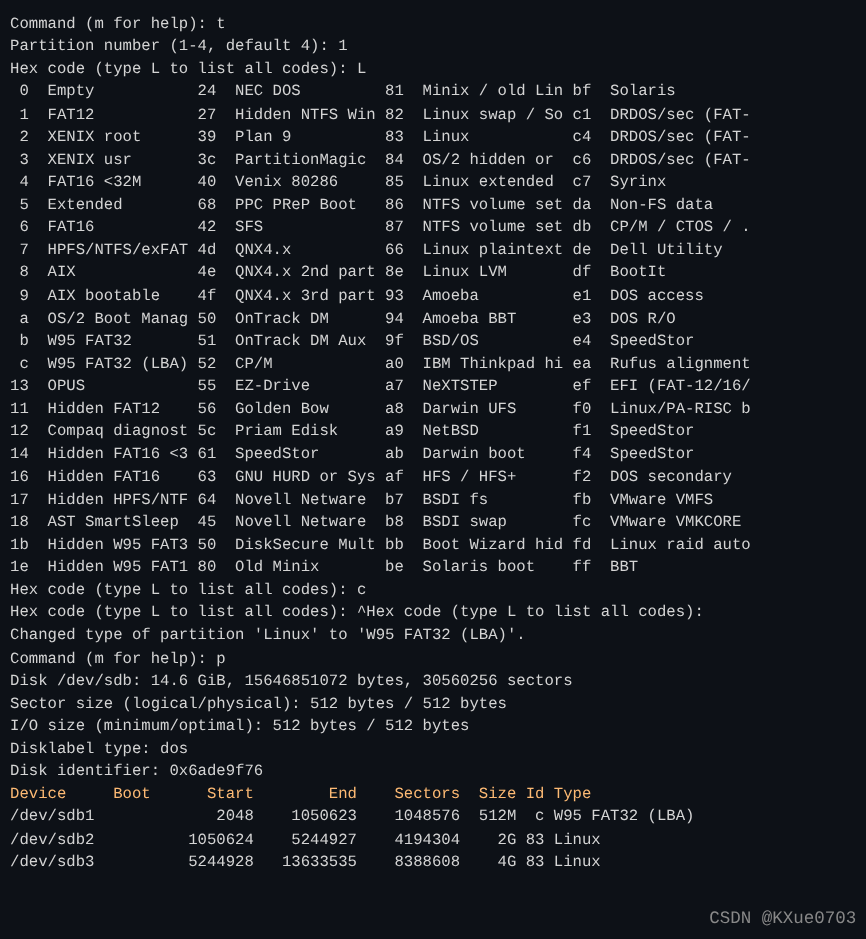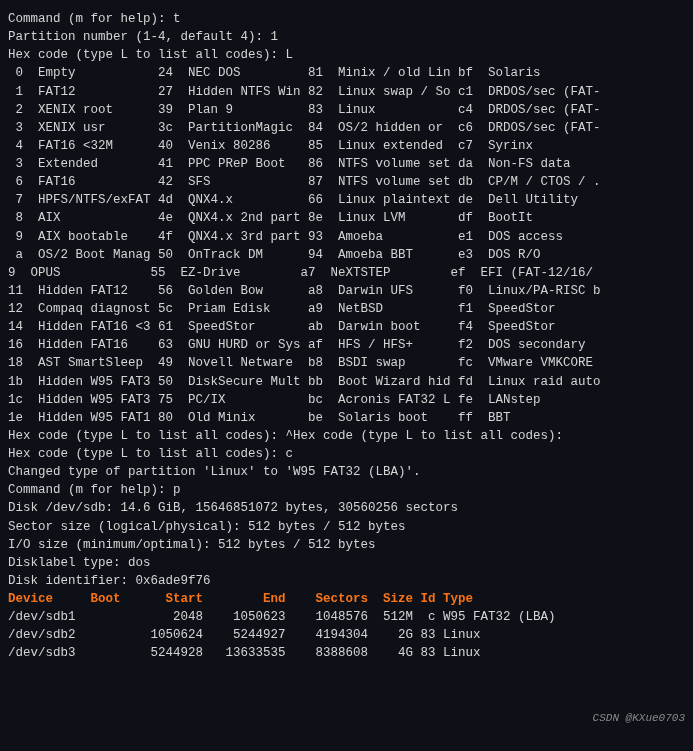--- a/index.html
+++ b/index.html
@@ -24,71 +24,72 @@
       padding: 10px 8px;
       overflow: hidden;
       position: relative;
     }
     .line {
       white-space: pre;
       color: #d4d4d4;
     }
     .watermark {
       position: absolute;
-      bottom: 24px;
+      bottom: 6px;
       right: 8px;
       color: #888888;
-      font-size: 11px;
-      font-style: italic;
+      font-size: 14px;
     }
     @keyframes blink {
       50% { opacity: 0; }
     }
   </style>
 </head>
 <body>
 
 <div class="terminal">
   <div id="terminal-content">
       <div class="line">Command (m for help): t</div>
       <div class="line">Partition number (1-4, default 4): 1</div>
       <div class="line">Hex code (type L to list all codes): L</div>
       <div class="line"></div>
       <div class="line"> 0  Empty           24  NEC DOS         81  Minix / old Lin bf  Solaris</div>
       <div class="line"> 1  FAT12           27  Hidden NTFS Win 82  Linux swap / So c1  DRDOS/sec (FAT-</div>
       <div class="line"> 2  XENIX root      39  Plan 9          83  Linux           c4  DRDOS/sec (FAT-</div>
       <div class="line"> 3  XENIX usr       3c  PartitionMagic  84  OS/2 hidden or  c6  DRDOS/sec (FAT-</div>
       <div class="line"> 4  FAT16 &lt;32M      40  Venix 80286     85  Linux extended  c7  Syrinx</div>
-      <div class="line"> 3  Extended        41  PPC PReP Boot   86  NTFS volume set da  Non-FS data</div>
+      <div class="line"> 5  Extended        68  PPC PReP Boot   86  NTFS volume set da  Non-FS data</div>
       <div class="line"> 6  FAT16           42  SFS             87  NTFS volume set db  CP/M / CTOS / .</div>
       <div class="line"> 7  HPFS/NTFS/exFAT 4d  QNX4.x          66  Linux plaintext de  Dell Utility</div>
       <div class="line"> 8  AIX             4e  QNX4.x 2nd part 8e  Linux LVM       df  BootIt</div>
       <div class="line"> 9  AIX bootable    4f  QNX4.x 3rd part 93  Amoeba          e1  DOS access</div>
       <div class="line"> a  OS/2 Boot Manag 50  OnTrack DM      94  Amoeba BBT      e3  DOS R/O</div>
-      <div class="line">9  OPUS            55  EZ-Drive        a7  NeXTSTEP        ef  EFI (FAT-12/16/</div>
+      <div class="line"> b  W95 FAT32       51  OnTrack DM Aux  9f  BSD/OS          e4  SpeedStor</div>
+      <div class="line"> c  W95 FAT32 (LBA) 52  CP/M            a0  IBM Thinkpad hi ea  Rufus alignment</div>
+      <div class="line">13  OPUS            55  EZ-Drive        a7  NeXTSTEP        ef  EFI (FAT-12/16/</div>
       <div class="line">11  Hidden FAT12    56  Golden Bow      a8  Darwin UFS      f0  Linux/PA-RISC b</div>
       <div class="line">12  Compaq diagnost 5c  Priam Edisk     a9  NetBSD          f1  SpeedStor</div>
       <div class="line">14  Hidden FAT16 &lt;3 61  SpeedStor       ab  Darwin boot     f4  SpeedStor</div>
       <div class="line">16  Hidden FAT16    63  GNU HURD or Sys af  HFS / HFS+      f2  DOS secondary</div>
-      <div class="line">18  AST SmartSleep  49  Novell Netware  b8  BSDI swap       fc  VMware VMKCORE</div>
+      <div class="line">17  Hidden HPFS/NTF 64  Novell Netware  b7  BSDI fs         fb  VMware VMFS</div>
+      <div class="line">18  AST SmartSleep  45  Novell Netware  b8  BSDI swap       fc  VMware VMKCORE</div>
       <div class="line">1b  Hidden W95 FAT3 50  DiskSecure Mult bb  Boot Wizard hid fd  Linux raid auto</div>
-      <div class="line">1c  Hidden W95 FAT3 75  PC/IX           bc  Acronis FAT32 L fe  LANstep</div>
       <div class="line">1e  Hidden W95 FAT1 80  Old Minix       be  Solaris boot    ff  BBT</div>
+      <div class="line">Hex code (type L to list all codes): c</div>
       <div class="line">Hex code (type L to list all codes): ^Hex code (type L to list all codes):</div>
-      <div class="line">Hex code (type L to list all codes): c</div>
       <div class="line"></div>
       <div class="line">Changed type of partition 'Linux' to 'W95 FAT32 (LBA)'.</div>
       <div class="line"></div>
       <div class="line">Command (m for help): p</div>
       <div class="line">Disk /dev/sdb: 14.6 GiB, 15646851072 bytes, 30560256 sectors</div>
       <div class="line">Sector size (logical/physical): 512 bytes / 512 bytes</div>
       <div class="line">I/O size (minimum/optimal): 512 bytes / 512 bytes</div>
       <div class="line">Disklabel type: dos</div>
       <div class="line">Disk identifier: 0x6ade9f76</div>
       <div class="line"></div>
-      <div class="line" style="color: #f97316; font-weight: bold;">Device     Boot      Start        End    Sectors  Size Id Type</div>
+      <div class="line" style="color: #fdba74; font-weight: normal;">Device     Boot      Start        End    Sectors  Size Id Type</div>
       <div class="line">/dev/sdb1             2048    1050623    1048576  512M  c W95 FAT32 (LBA)</div>
       <div class="line">/dev/sdb2          1050624    5244927    4194304    2G 83 Linux</div>
       <div class="line">/dev/sdb3          5244928   13633535    8388608    4G 83 Linux</div>
       <div class="line"></div>
     </div>
   <span class="watermark">CSDN @KXue0703</span>
 </div>
 
 </body></html>

